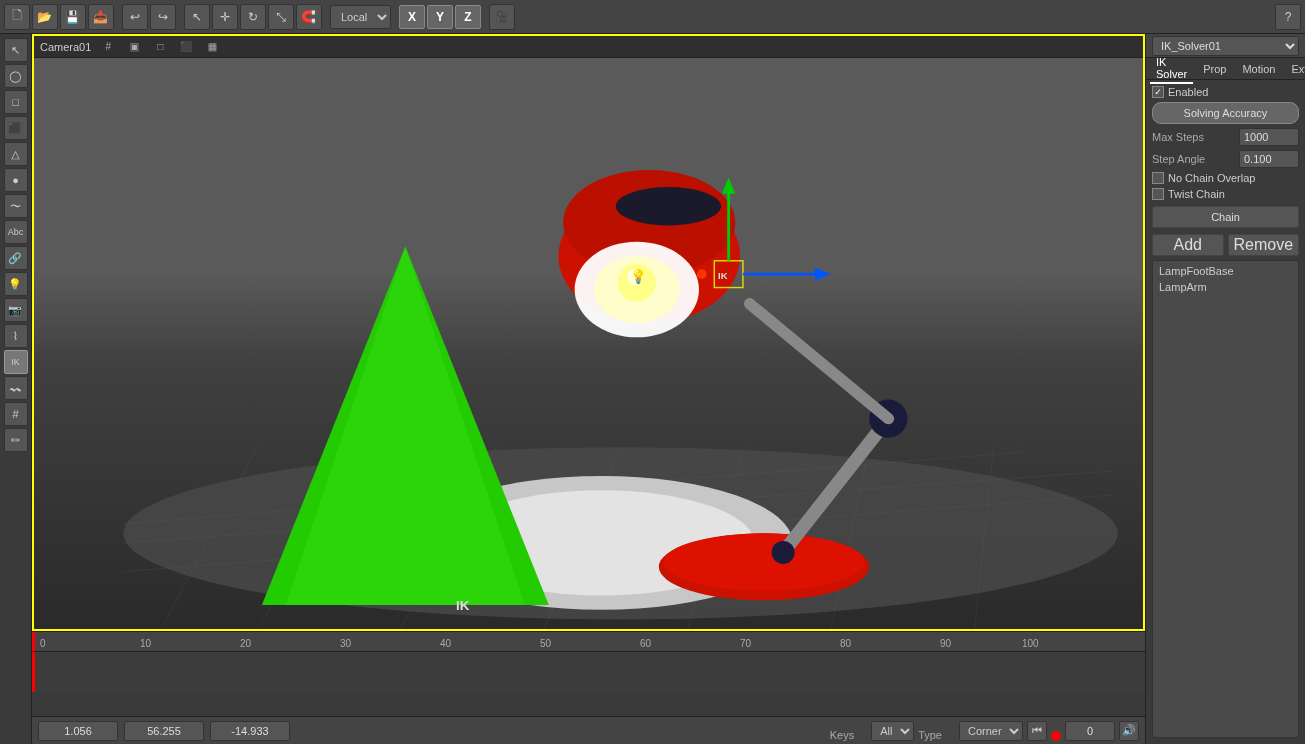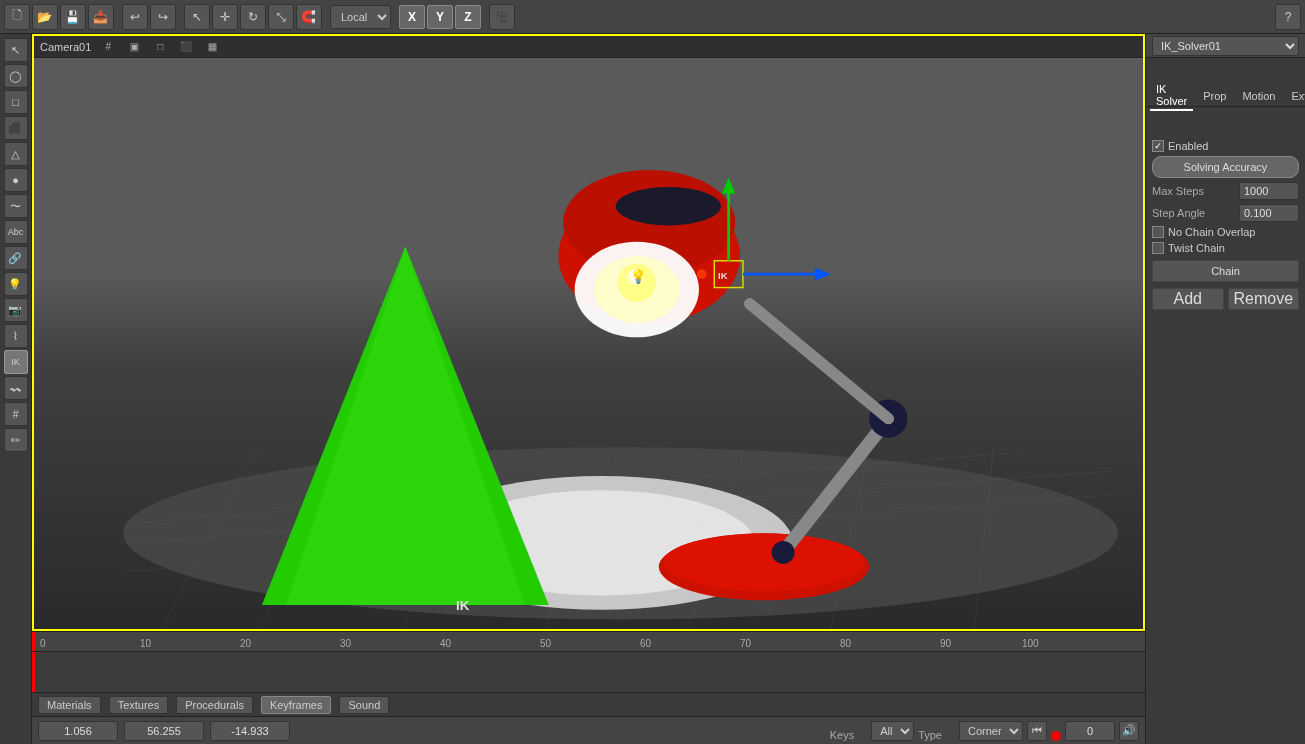--- a/index.html
+++ b/index.html
@@ -242,21 +242,20 @@
     }
     .red-dot { width: 10px; height: 10px; background: red; border-radius: 50%; }
 
     
     #right-panel {
       width: 160px;
       background: #3a3a3a;
       border-left: 1px solid #222;
       display: flex;
       flex-direction: column;
-      gap: 27px;
     }
 
     #rp-header {
       height: 24px;
       background: #444;
       border-bottom: 1px solid #222;
       display: flex;
       align-items: center;
       padding: 0 6px;
       gap: 4px;
@@ -551,27 +550,20 @@
         <span class="ruler-mark" style="left:708px">70</span>
         <span class="ruler-mark" style="left:808px">80</span>
         <span class="ruler-mark" style="left:908px">90</span>
         <span class="ruler-mark" style="left:990px">100</span>
       </div>
 
       <div id="timeline-keys">
         <div style="position:absolute; left:0; top:0; bottom:0; width:3px; background:red;"></div>
       </div>
 
-      <div id="timeline-bottom">
-        <button class="tab-btn">Materials</button>
-        <button class="tab-btn">Textures</button>
-        <button class="tab-btn">Procedurals</button>
-        <button class="tab-btn active">Keyframes</button>
-        <button class="tab-btn">Sound</button>
-      </div>
     </div>
 
     <div id="status-bar">
       <div class="coord-field">1.056</div>
       <div class="coord-field">56.255</div>
       <div class="coord-field">-14.933</div>
 
       <div class="keys-area">
         <span class="keys-label">Keys</span>
         <select class="small-dropdown">
@@ -633,18 +625,22 @@
         <span>Twist Chain</span>
       </div>
 
       <button class="rp-section-btn">Chain</button>
 
       <div class="rp-add-remove">
         <button class="rp-ar-btn">Add</button>
         <button class="rp-ar-btn">Remove</button>
       </div>
 
+      <div class="rp-list">
+        <div class="rp-list-item">LampFootBase</div>
+        <div class="rp-list-item">LampArm</div>
+      </div>
     </div>
 
 
   </div>
 
 </div>
 
 </body></html>

